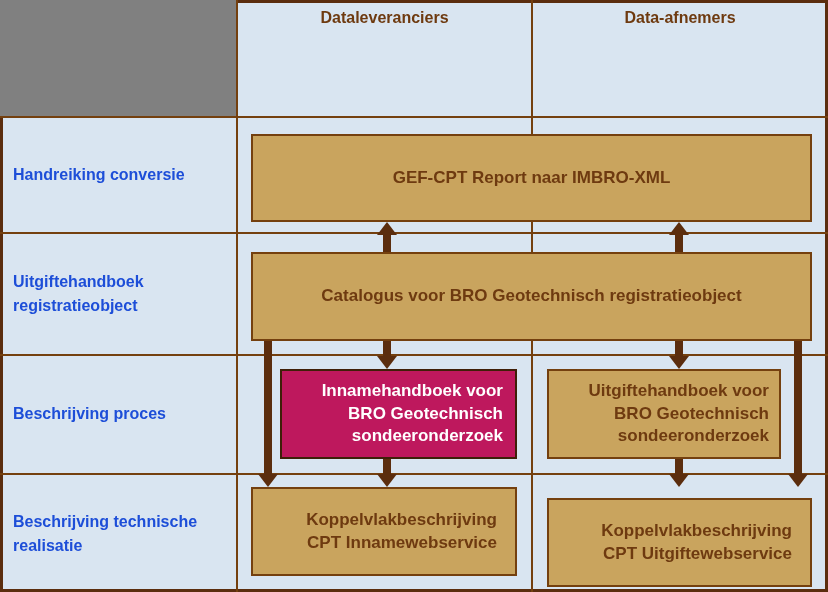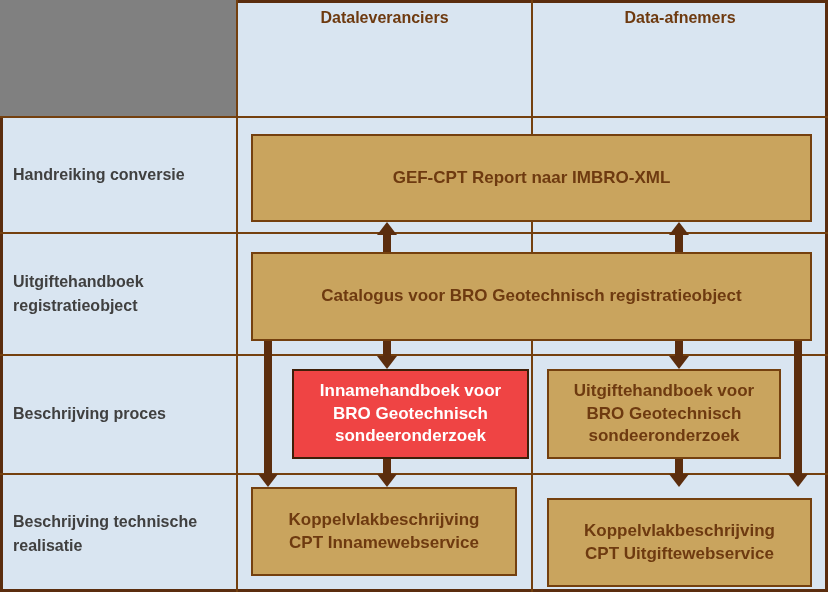--- a/index.html
+++ b/index.html
@@ -23,32 +23,32 @@
   .hline{position:absolute;left:0;width:828px;height:2px;background:#74400F;z-index:3;}
   .vline{position:absolute;top:0;width:2px;height:592px;background:#74400F;z-index:3;}
   .col-header{
     position:absolute;top:9px;z-index:4;
     text-align:center;
     font-weight:bold;font-size:16px;color:#6E3A10;
   }
   .row-label{
     position:absolute;left:0;width:217px;padding-left:13px;z-index:4;
     display:flex;align-items:center;
-    font-weight:bold;font-size:16px;line-height:1.45;color:#404040;
+    font-weight:bold;font-size:16px;line-height:1.45;color:#1d4ed8;
   }
   .box{
     position:absolute;z-index:5;
     box-sizing:border-box;
     background:#C9A45E;border:2px solid #74400F;
     display:flex;align-items:center;justify-content:center;
-    text-align:center;
+    text-align:right;
     font-weight:bold;font-size:17px;line-height:1.35;color:#6E3A10;
   }
   .box.dark{
-    background:#ef4444;border-color:#3F1F08;color:#FFFFFF;margin-left:12px;
+    background:#be185d;border-color:#3F1F08;color:#FFFFFF;
   }
   .arrow{
     position:absolute;z-index:6;width:20px;
     display:flex;flex-direction:column;align-items:center;
   }
   .arrow .shaft{width:8px;flex:1;background:#5B2D0E;}
   .arrow .head{
     width:0;height:0;
     border-left:10px solid transparent;
     border-right:10px solid transparent;

